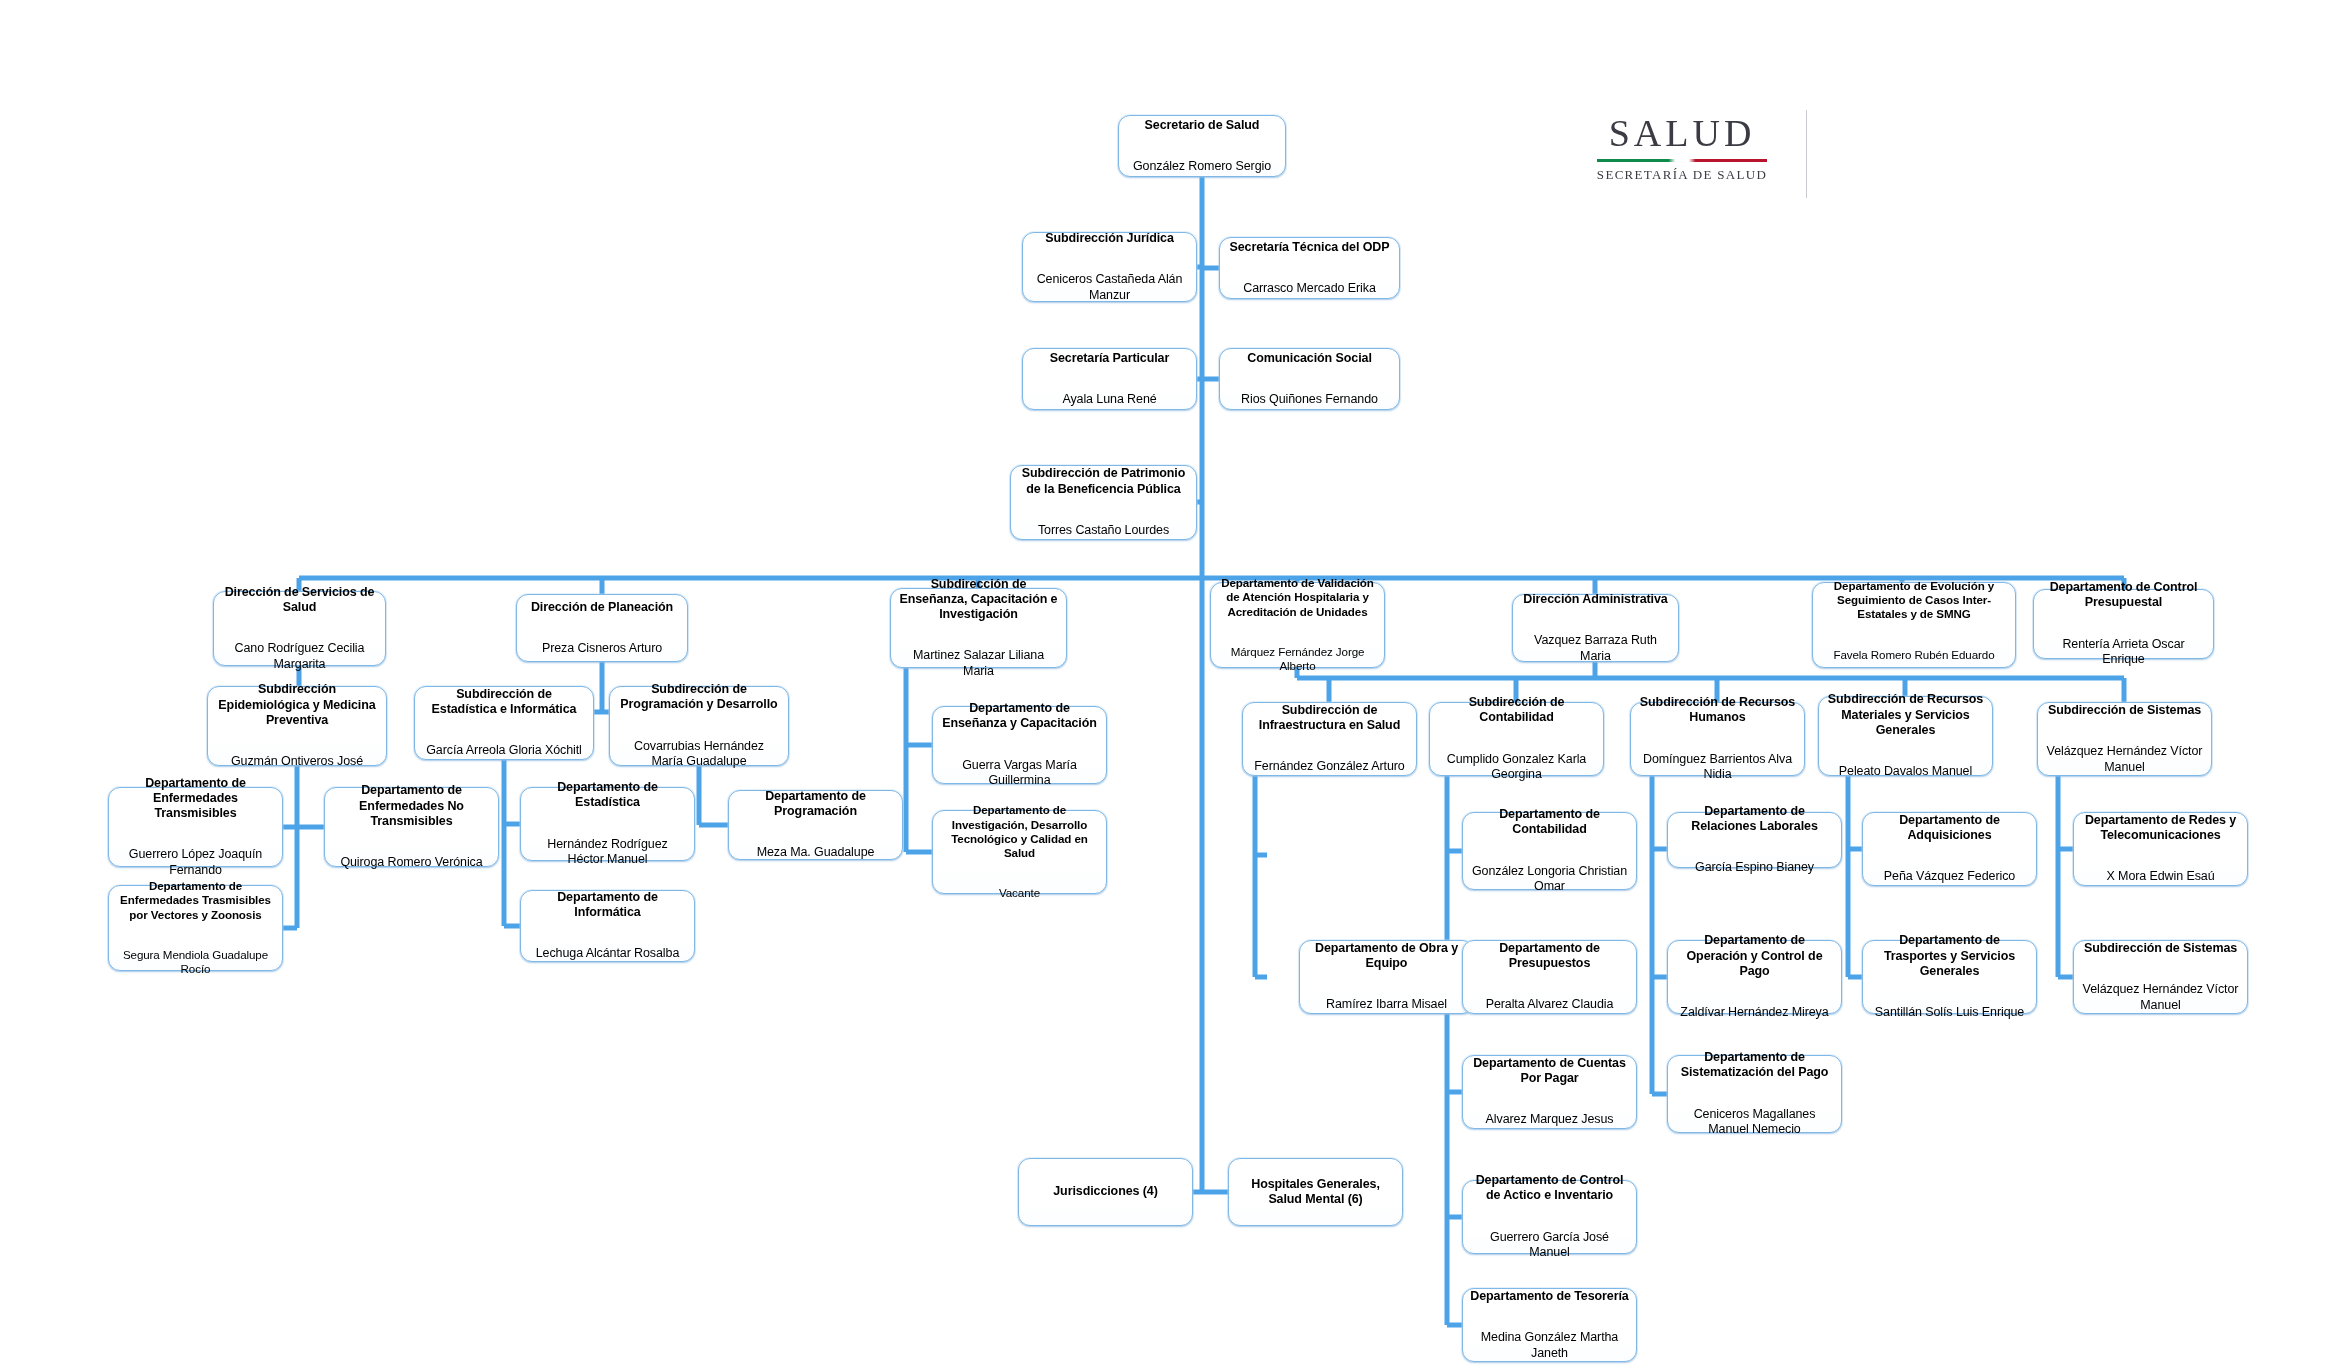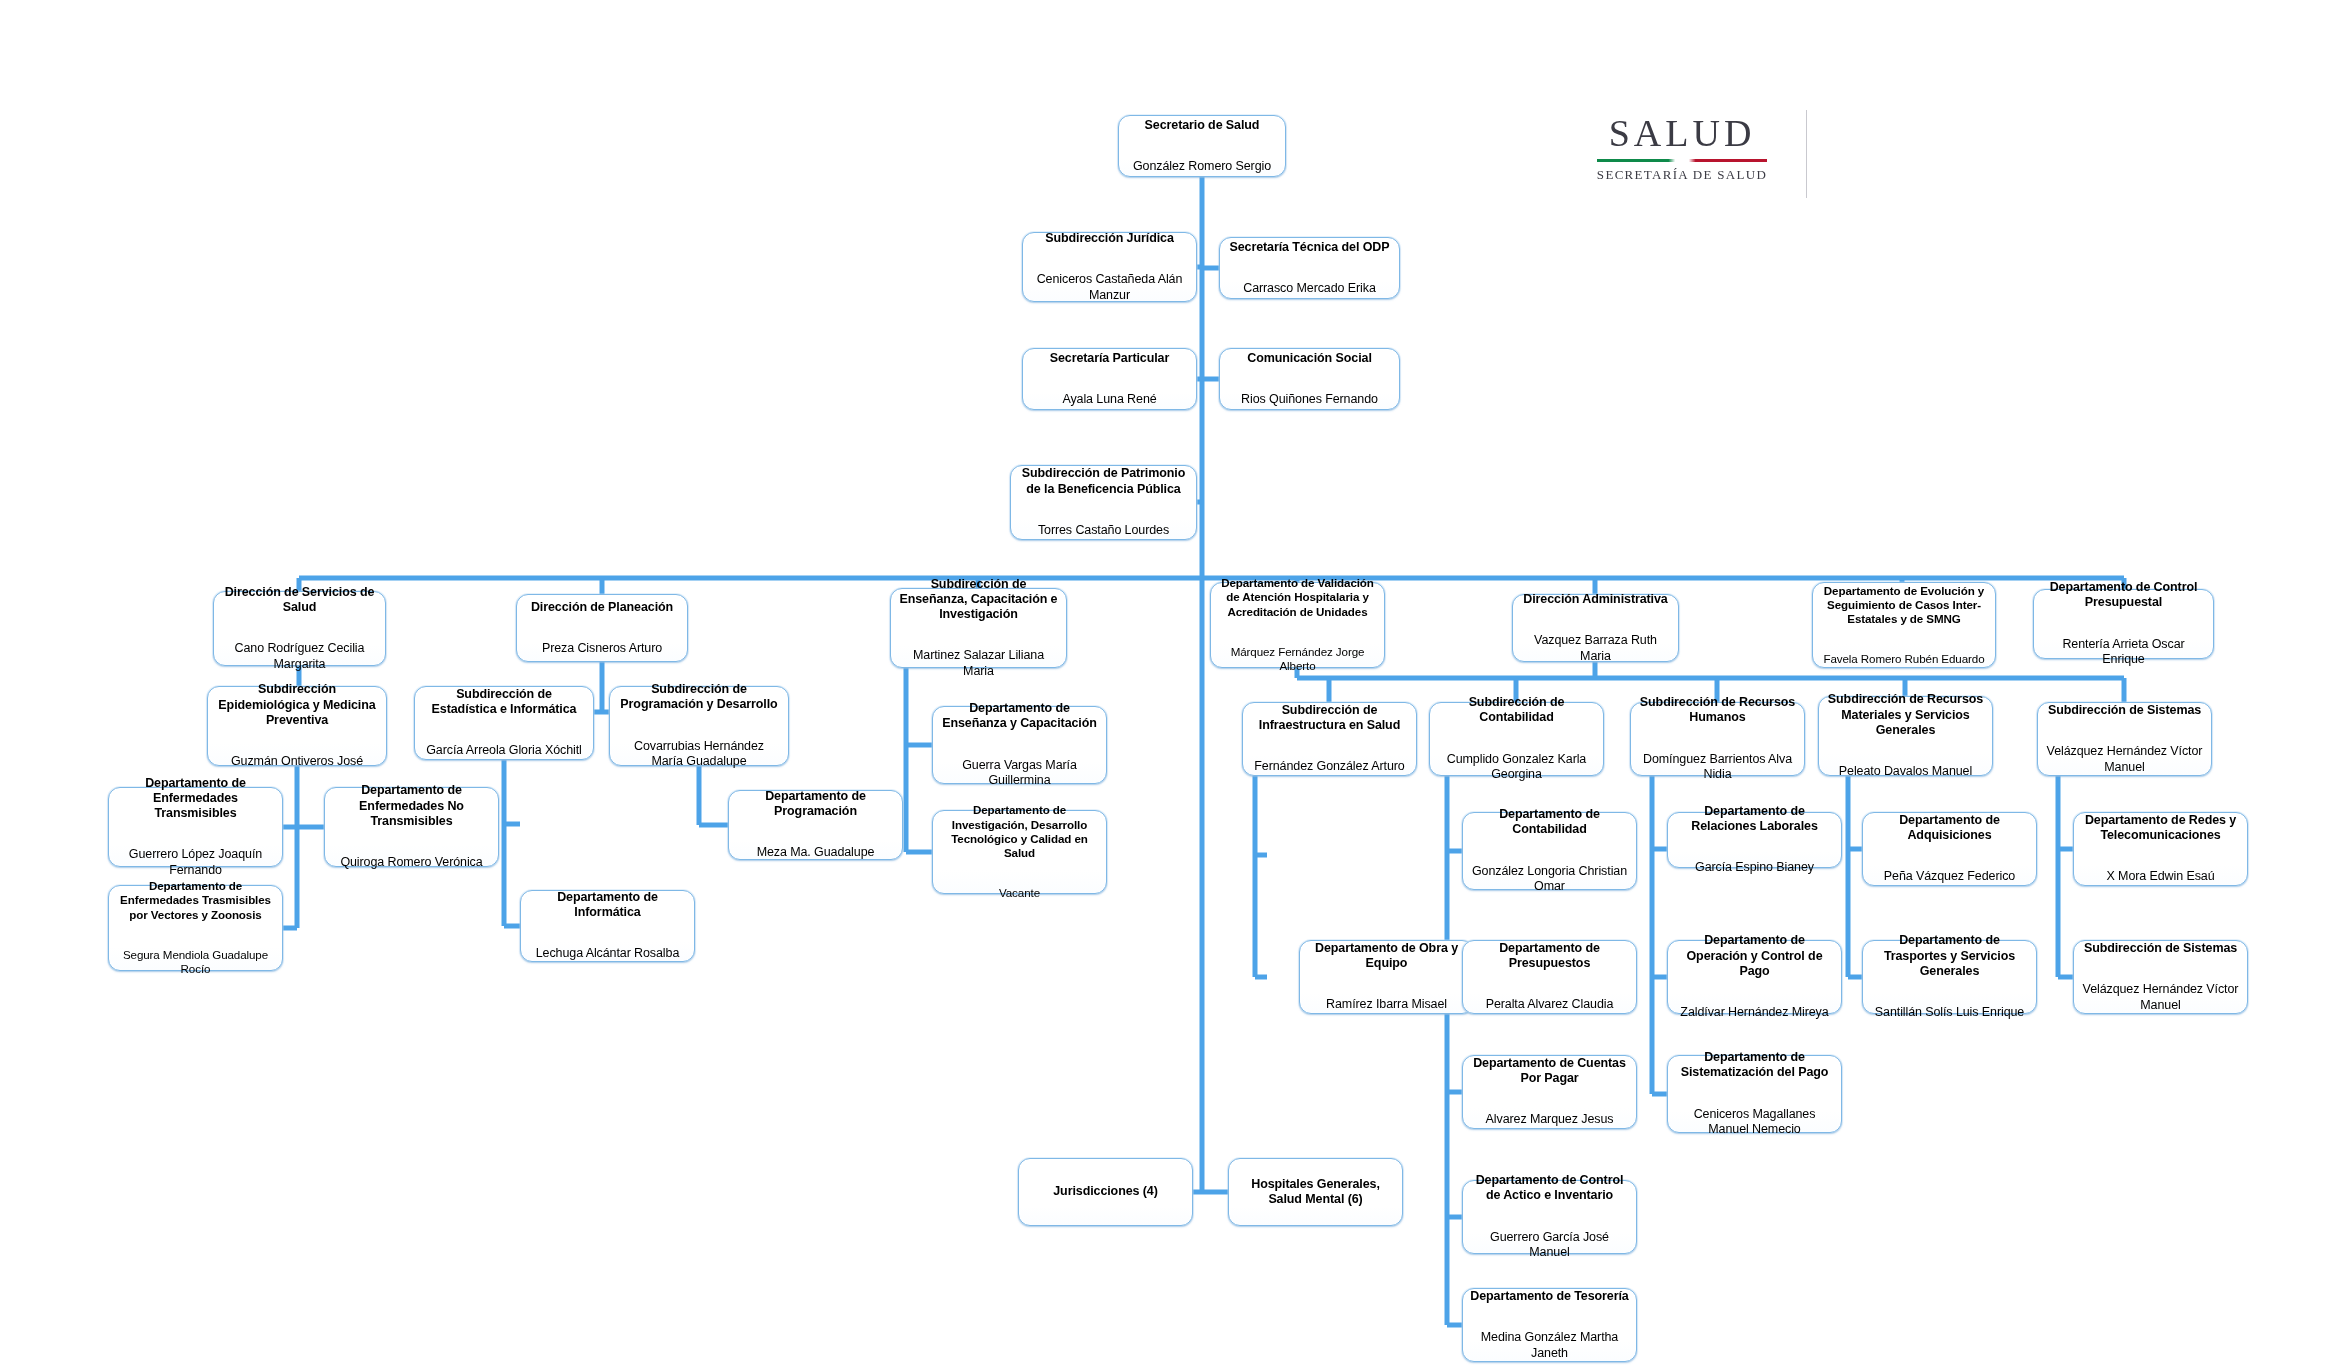--- a/index.html
+++ b/index.html
@@ -230,21 +230,21 @@
       <div class="person">Martinez Salazar Liliana Maria</div>
     </div>
     <div class="node sm" style="left: 1210px; top: 582px; width: 175px; height: 86px;">
       <div class="title">Departamento de Validación de Atención Hospitalaria y Acreditación de Unidades</div>
       <div class="person">Márquez Fernández Jorge Alberto</div>
     </div>
     <div class="node" style="left: 1512px; top: 594px; width: 167px; height: 68px;">
       <div class="title">Dirección Administrativa</div>
       <div class="person">Vazquez Barraza Ruth Maria</div>
     </div>
-    <div class="node sm" style="left: 1812px; top: 582px; width: 184px; height: 86px;">
+    <div class="node sm" style="left: 1812px; top: 582px; width: 204px; height: 86px; justify-content: flex-end;">
       <div class="title">Departamento de Evolución y Seguimiento de Casos Inter-Estatales y de SMNG</div>
       <div class="person">Favela Romero Rubén Eduardo</div>
     </div>
     <div class="node" style="left: 2033px; top: 589px; width: 181px; height: 70px;">
       <div class="title">Departamento de Control Presupuestal</div>
       <div class="person">Rentería Arrieta Oscar Enrique</div>
     </div>
     <div class="node" style="left: 207px; top: 686px; width: 180px; height: 80px;">
       <div class="title">Subdirección Epidemiológica y Medicina Preventiva</div>
       <div class="person">Guzmán Ontiveros José</div>
@@ -282,20 +282,24 @@
       <div class="person">Guerrero López Joaquín Fernando</div>
     </div>
     <div class="node" style="left: 324px; top: 787px; width: 175px; height: 80px;">
       <div class="title">Departamento de Enfermedades No Transmisibles</div>
       <div class="person">Quiroga Romero Verónica</div>
     </div>
     <div class="node sm" style="left: 108px; top: 885px; width: 175px; height: 86px;">
       <div class="title">Departamento de Enfermedades Trasmisibles por Vectores y Zoonosis</div>
       <div class="person">Segura Mendiola Guadalupe Rocío</div>
     </div>
+    <div class="node" style="left: 520px; top: 787px; width: 175px; height: 74px;">
+      <div class="title">Departamento de Estadística</div>
+      <div class="person">Hernández Rodríguez Héctor Manuel</div>
+    </div>
     <div class="node" style="left: 728px; top: 790px; width: 175px; height: 70px;">
       <div class="title">Departamento de Programación</div>
       <div class="person">Meza Ma. Guadalupe</div>
     </div>
     <div class="node" style="left: 520px; top: 890px; width: 175px; height: 72px;">
       <div class="title">Departamento de Informática</div>
       <div class="person">Lechuga Alcántar Rosalba</div>
     </div>
     <div class="node" style="left: 932px; top: 706px; width: 175px; height: 78px;">
       <div class="title">Departamento de Enseñanza y Capacitación</div>

